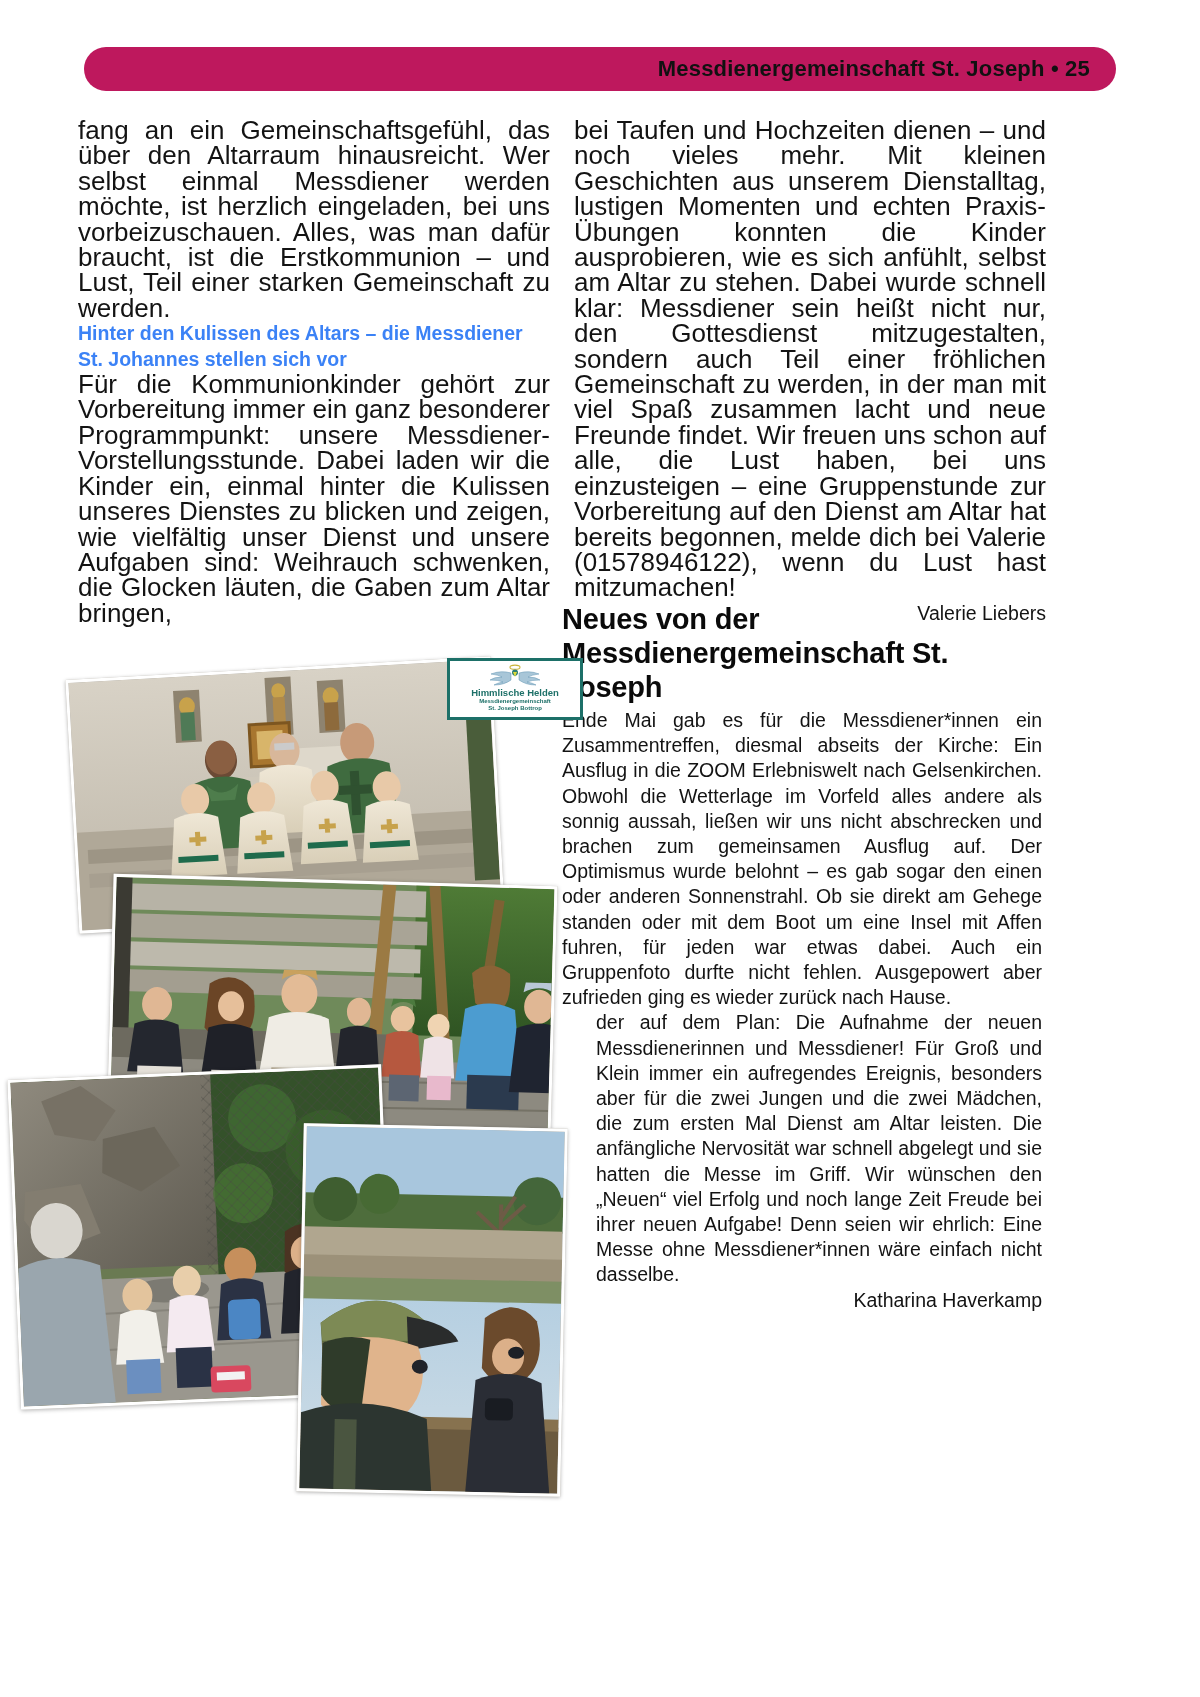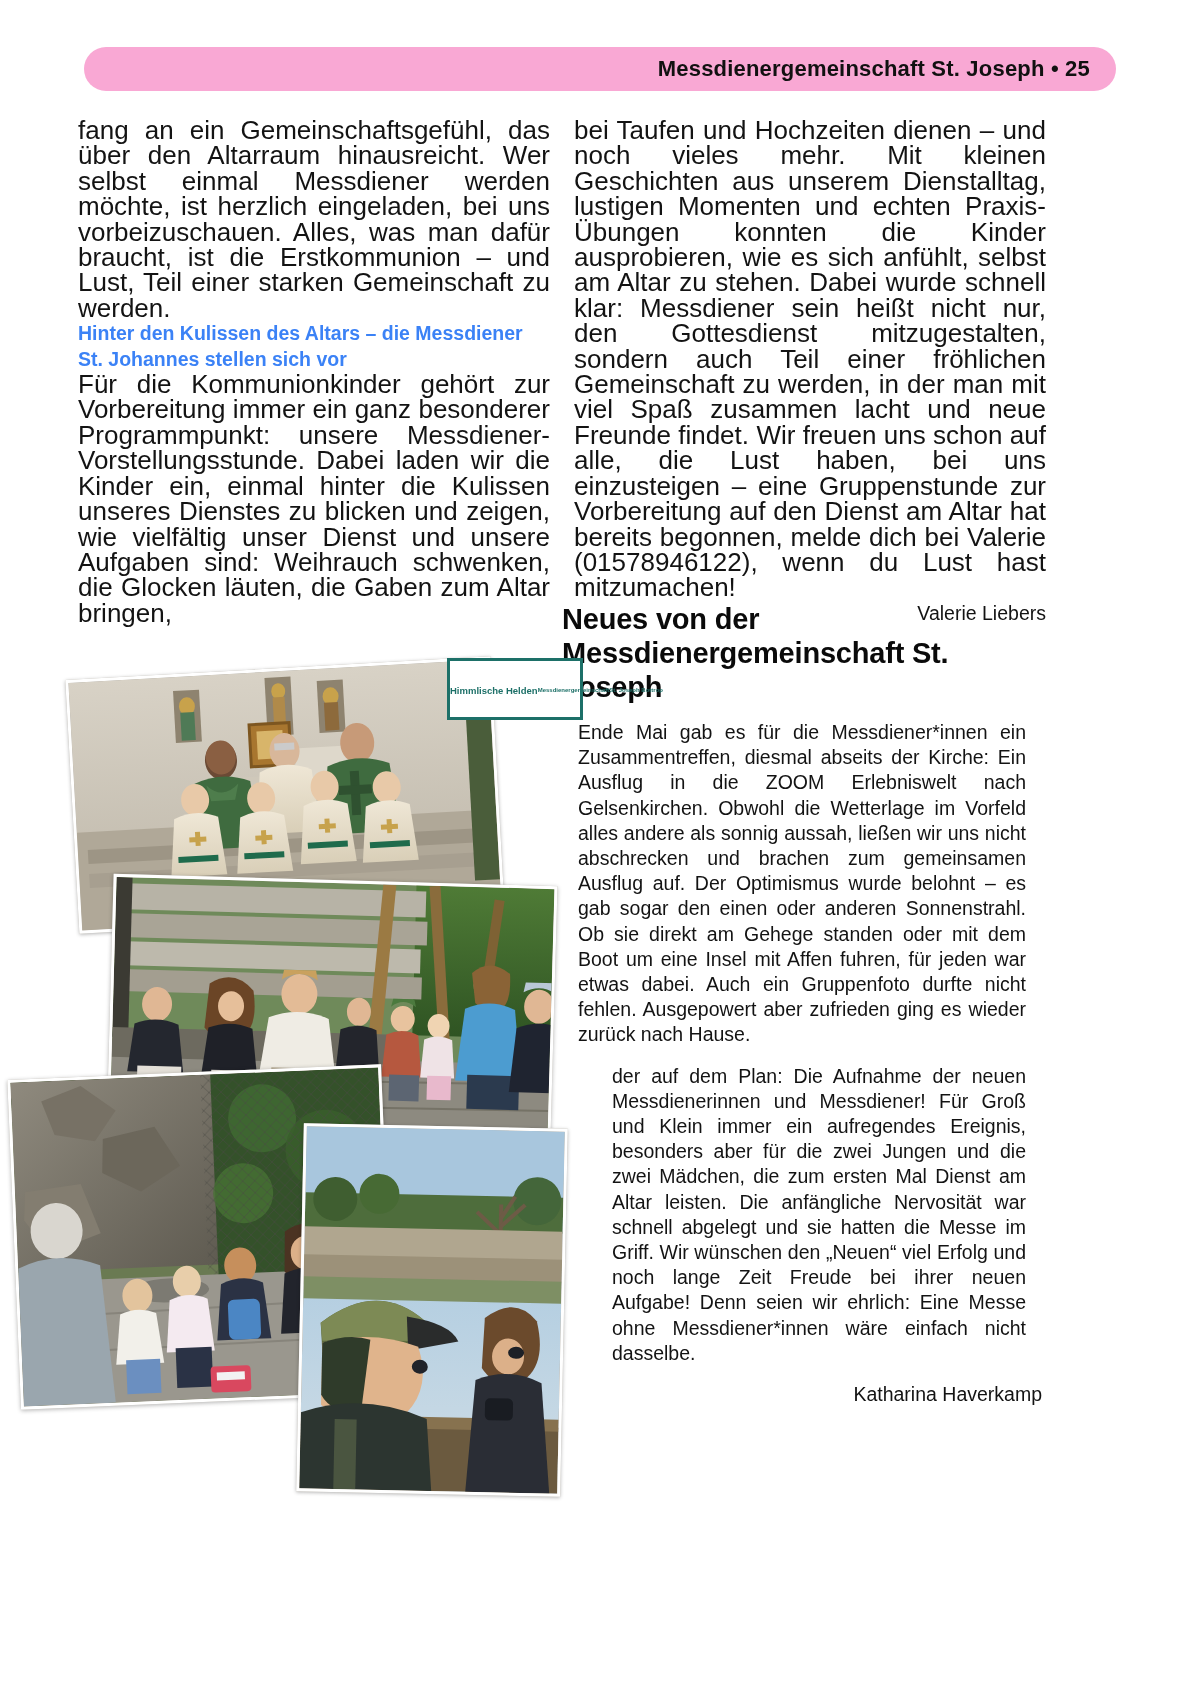--- a/index.html
+++ b/index.html
@@ -15,21 +15,21 @@
     overflow: hidden;
   }
 
   
   .header-bar {
     position: absolute;
     left: 84px;
     top: 47px;
     width: 1032px;
     height: 44px;
-    background: #f9a8d4;
+    background: #be185d;
     border-radius: 22px;
     box-sizing: border-box;
   }
   .header-title {
     position: absolute;
     right: 26px;
     top: 50%;
     transform: translateY(-50%);
     font-size: 22px;
     font-weight: bold;
@@ -129,20 +129,21 @@
     position: absolute;
     left: 447px;
     top: 78px;
     width: 136px;
     height: 62px;
     background: #ffffff;
     border: 3px solid #1d7068;
     box-sizing: border-box;
     z-index: 9;
     display: flex;
+    flex-direction: column;
     align-items: center;
     justify-content: flex-start;
     padding-top: 2px;
   }
   .logo-mark { width: 56px; height: 24px; }
   .logo-title {
     font-size: 9.5px;
     font-weight: bold;
     color: #1d7068;
     line-height: 10px;
@@ -177,21 +178,21 @@
     font-weight: bold;
     color: #0a0a0a;
     margin: 0 0 4px 0;
     letter-spacing: -0.2px;
   }
   .lower-body {
     font-size: 19.5px;
     line-height: 25.2px;
     color: #131313;
     text-align: justify;
-    margin: 16px;
+    margin: 0;
   }
   .indent-block {
     padding-left: 34px;
     box-sizing: border-box;
   }
   .indent-block2 {
     padding-left: 18px;
     box-sizing: border-box;
   }
 </style>

